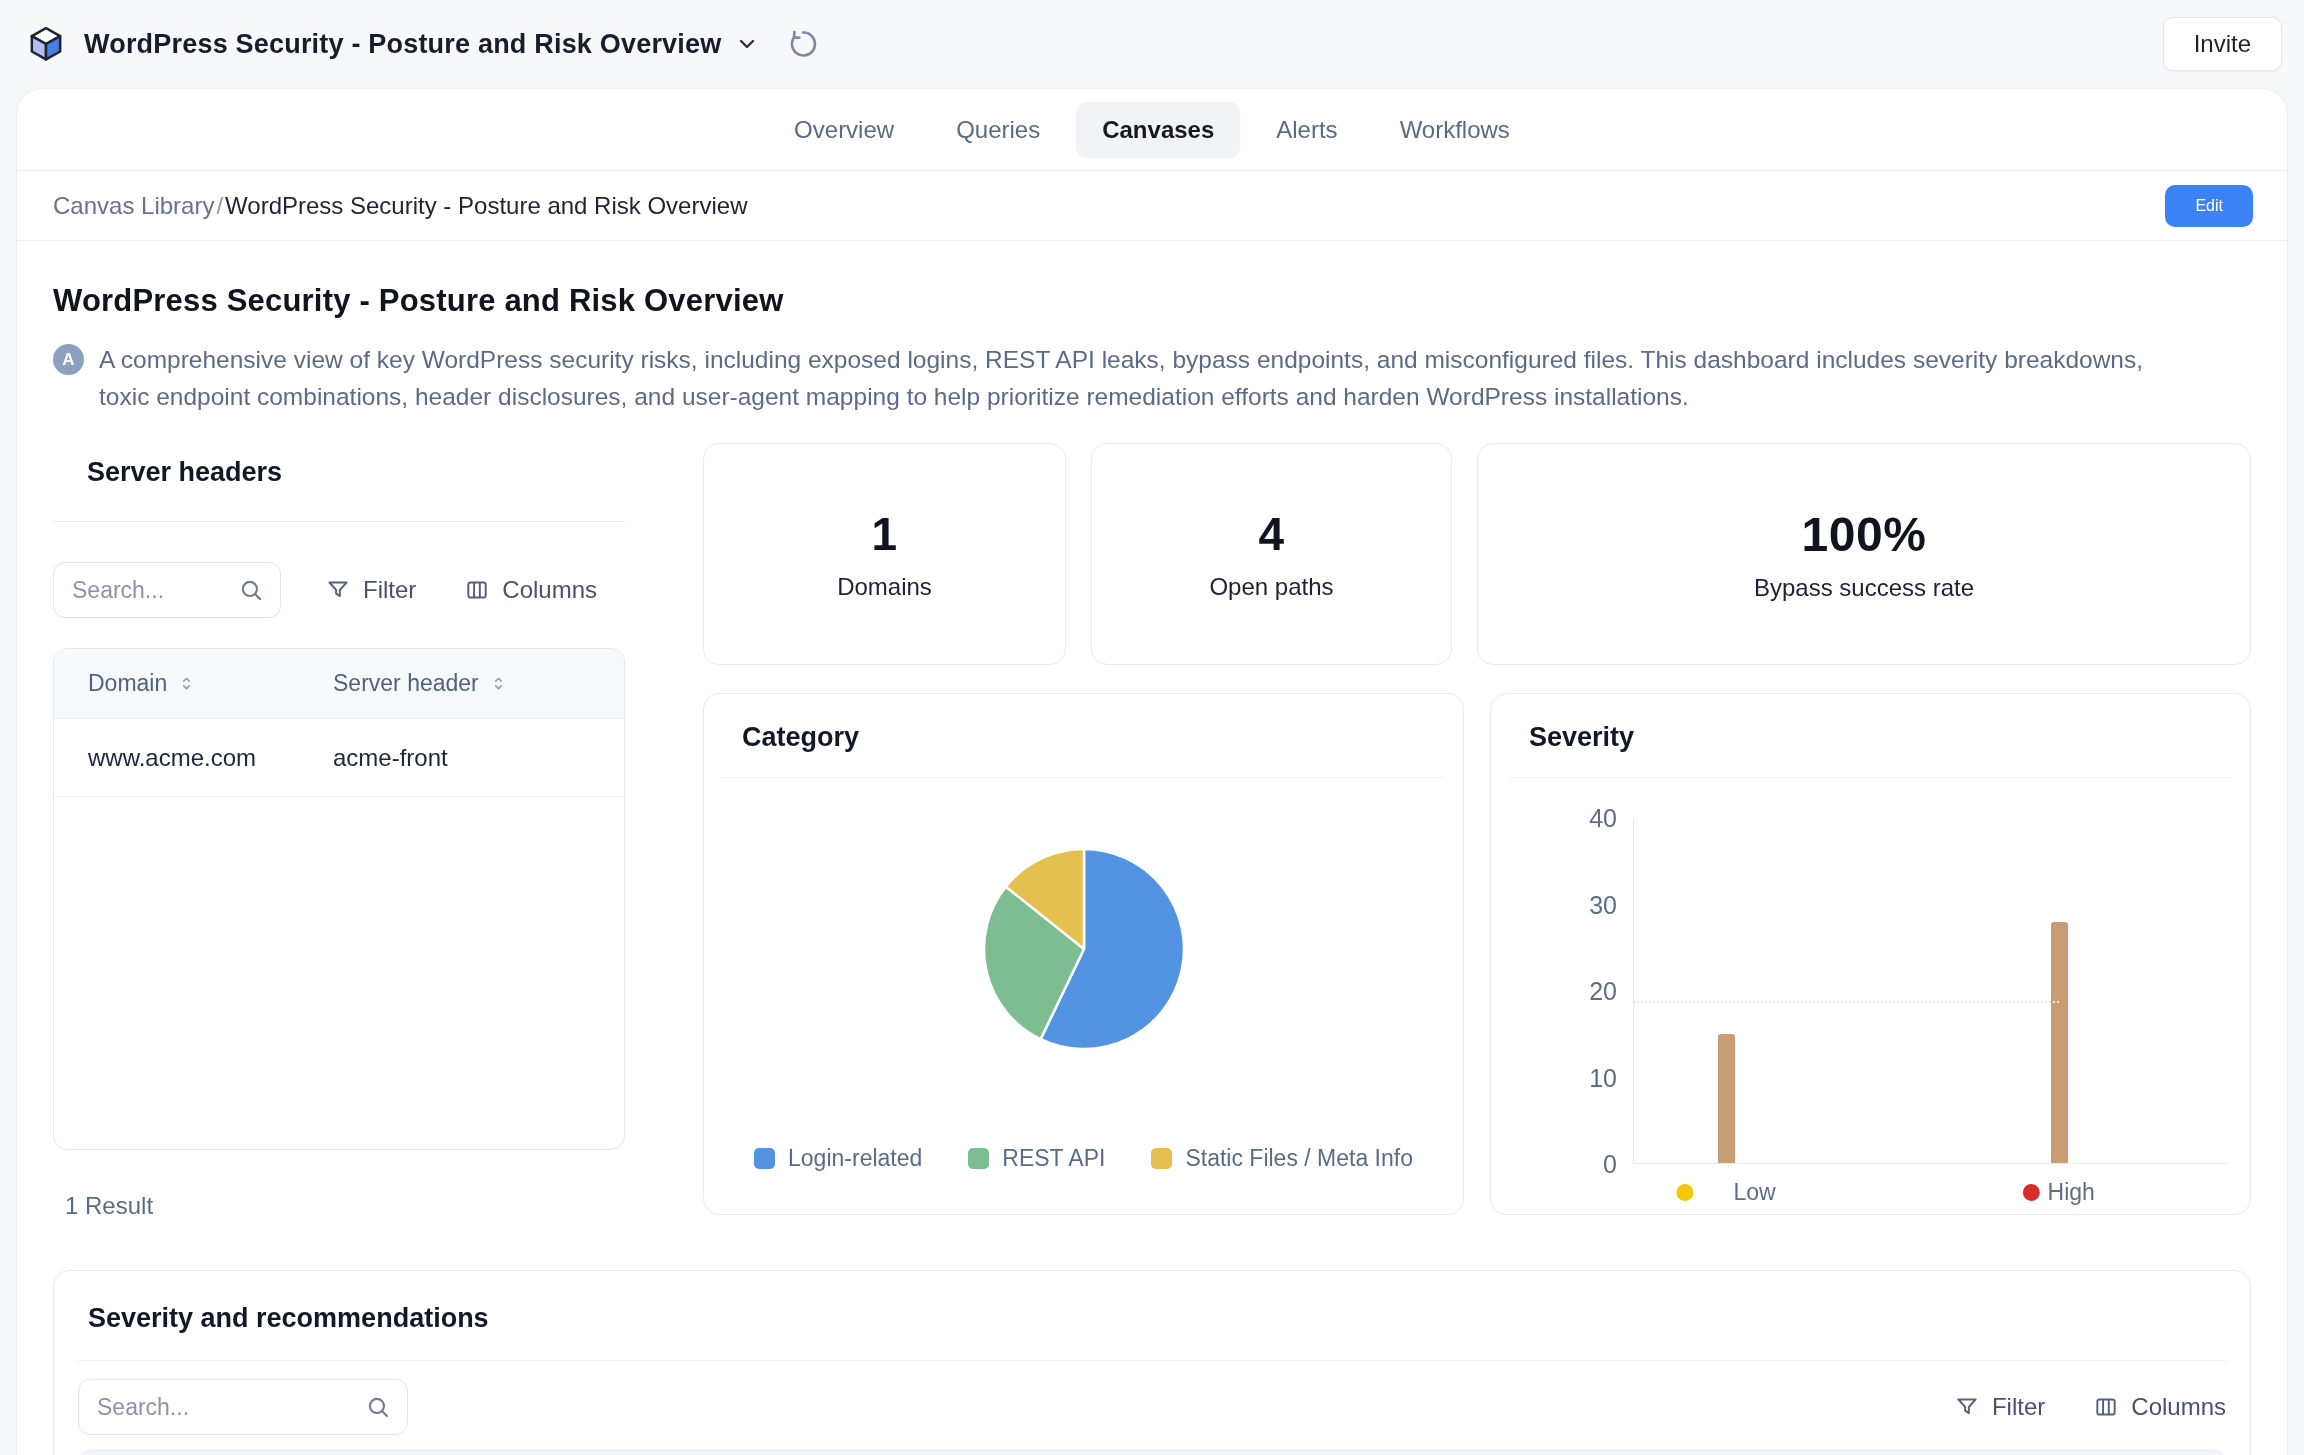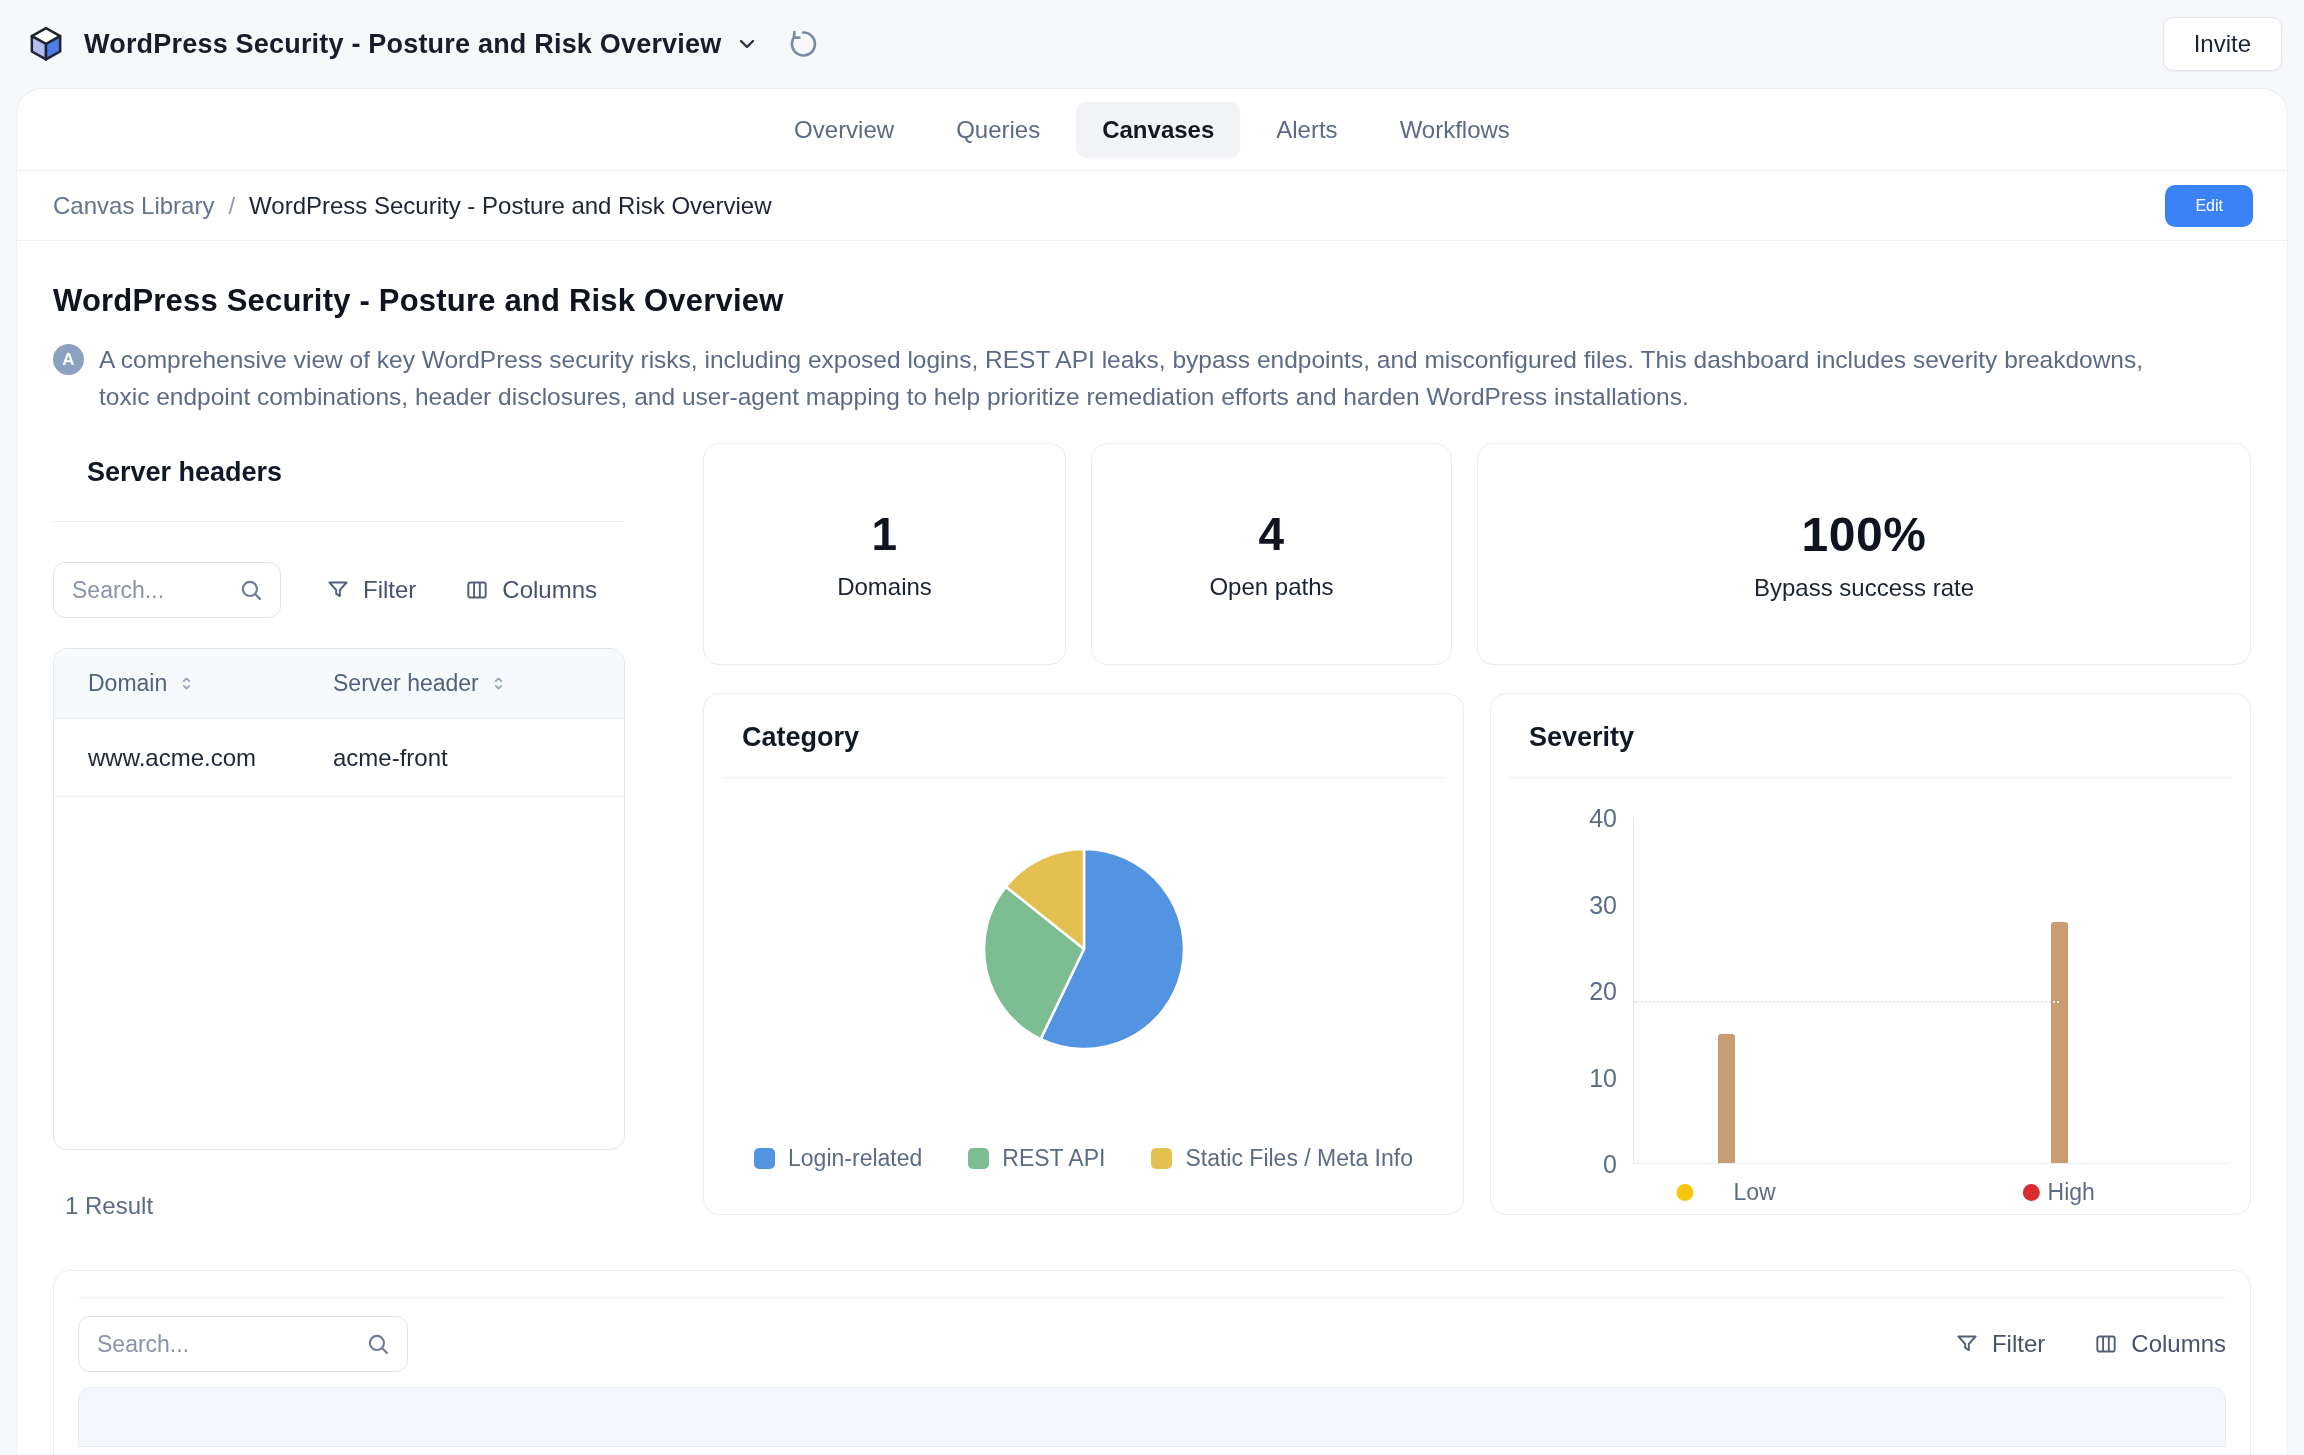--- a/index.html
+++ b/index.html
@@ -43,21 +43,21 @@
   .tab {
     font-size:24px; color:#5b6b84; padding:14px 26px; border-radius:10px; cursor:pointer;
     background:transparent; border:none; font-family:inherit;
   }
   .tab.active { background:#f1f3f6; color:#15191f; font-weight:600; }
 
   .breadcrumb-row {
     height:70px; display:flex; align-items:center; padding:0 34px 0 36px;
     border-bottom:1px solid #edf0f5;
   }
-  .breadcrumb { display:flex; align-items:center; gap:14px; font-size:24px; }
+  .breadcrumb { display:flex; align-items:center; gap:2px; font-size:24px; }
   .bc-link { color:#64748b; cursor:pointer; }
   .bc-sep { color:#8d99ab; }
   .bc-current { color:#1d2433; font-weight:500; }
   .edit-btn {
     margin-left:auto; background:#3b82f6; color:#ffffff; border:none; border-radius:10px;
     padding:12px 30px; font-size:16px; font-weight:500; cursor:pointer; font-family:inherit;
   }
 
   .content { padding:0 36px; }
 
@@ -369,20 +369,21 @@
                   <div class="sev-ref" style="bottom: 46.5%; right: 28.5%;"></div>
                 </div>
             </div>
           </div>
 
         </div>
       </div>
     </div>
 
     <div class="bottom-card">
+      <h2 class="bottom-title">Severity and recommendations</h2>
       <div class="bottom-divider"></div>
       <div class="bottom-toolbar">
         <div class="search-box">
           <input type="text" placeholder="Search..." style="">
           <span>
             <svg width="26" height="26" viewBox="0 0 24 24" fill="none" stroke="#6f7e95" stroke-width="2" stroke-linecap="round">
               <circle cx="11" cy="11" r="6.5"></circle>
                 <path d="M15.9 15.9 L20.2 20.2"></path>
             </svg>
           </span>

